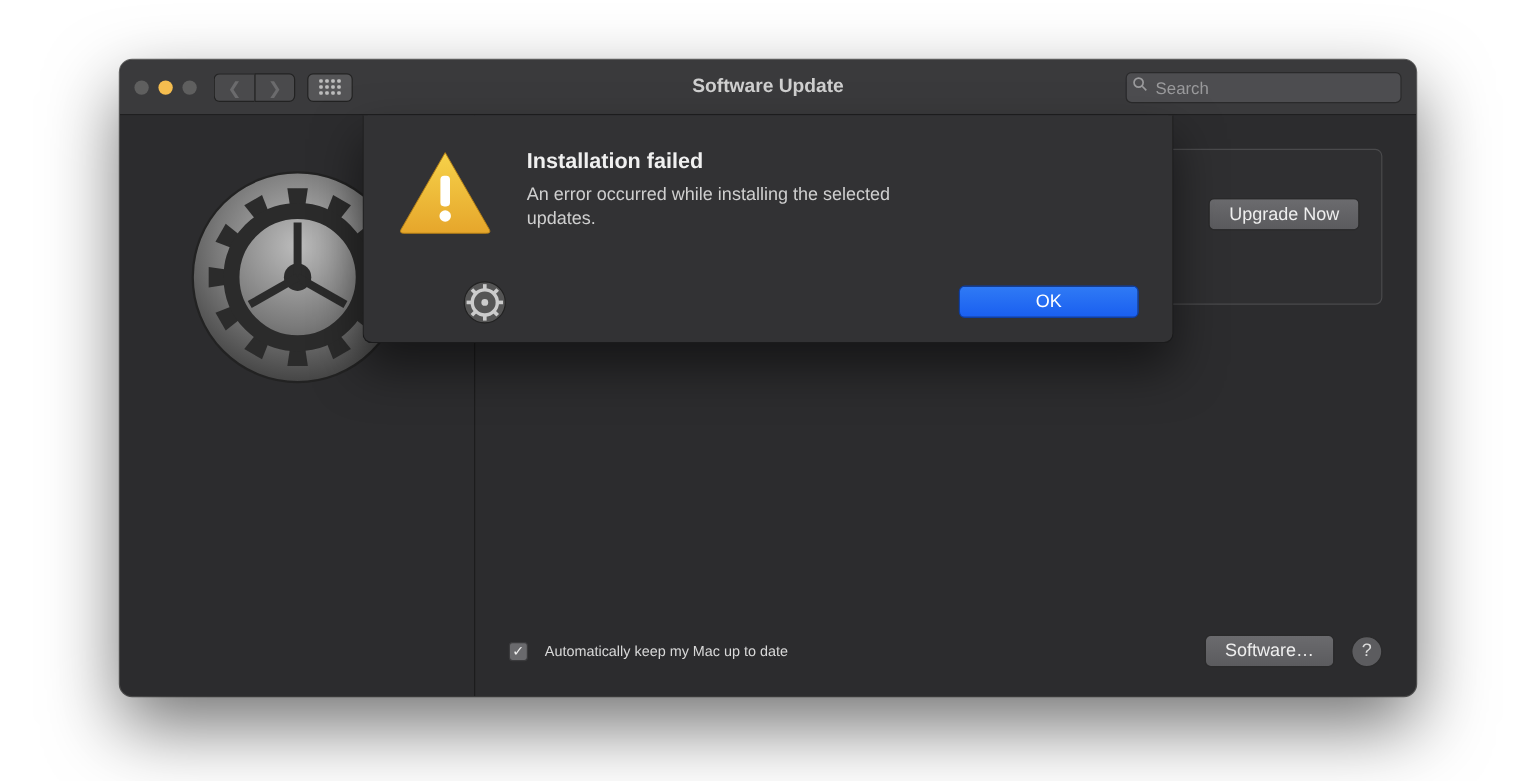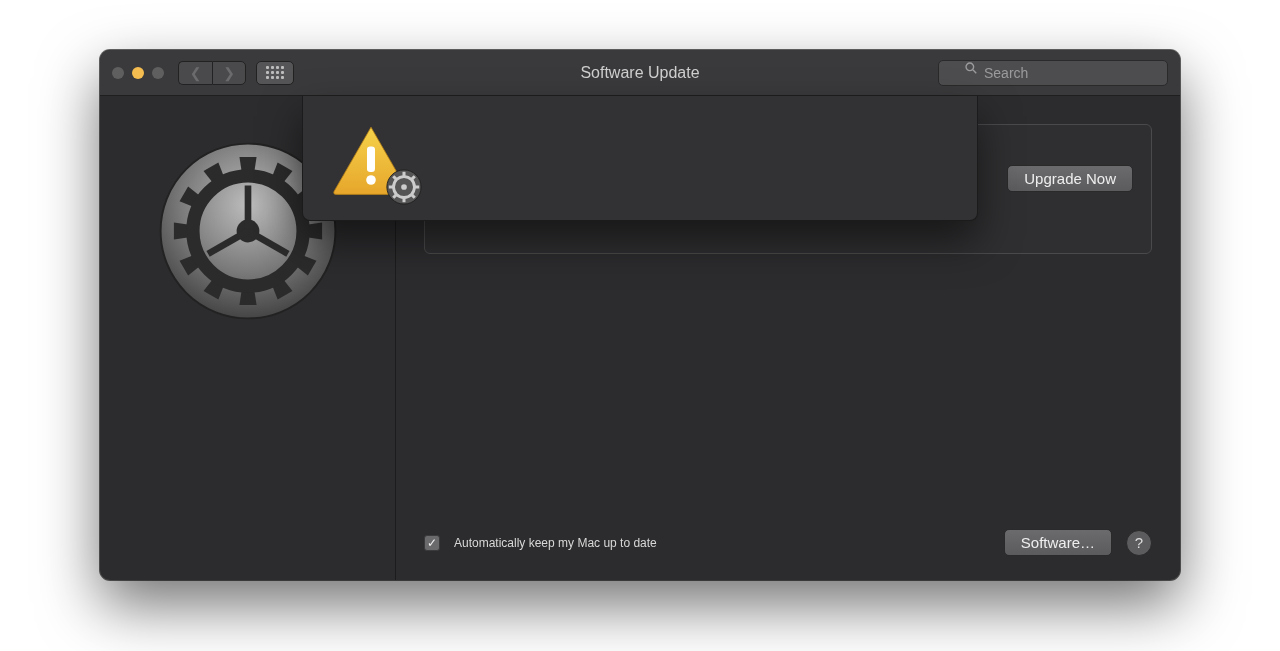--- a/index.html
+++ b/index.html
@@ -55,31 +55,31 @@
     border-radius: 5px;
     margin-left: 10px;
     display:flex; align-items:center; justify-content:center;
   }
   .grid-dots {
     display:grid; grid-template-columns:repeat(4,3px); grid-template-rows:repeat(3,3px); gap:2px;
   }
   .grid-dots span { width:3px; height:3px; background:#bdbdbd; border-radius:1px; }
   .title {
     position:absolute; left:0; right:0; text-align:center;
-    font-size: 16px; color: #cfcfcf; font-weight: 400;
+    font-size: 16px; color: #cfcfcf; font-weight: 700;
     pointer-events:none;
   }
   .search {
     margin-left:auto;
-    display:flex; 
+    display:flex; align-items:center;
     background:#4d4d50;
     border:1px solid #2a2a2b;
     border-radius:5px;
     height:26px; width:230px;
-    padding:0 25px;
+    padding:0 4px;
     gap:6px;
   }
   .search input {
     background:transparent; border:none; outline:none;
     color:#ddd; font-size:14px; width:100%;
   }
   .search input::placeholder { color:#9b9b9d; }
   .content {
     display:flex;
     height:calc(100% - 46px);
@@ -378,15 +378,22 @@
                 </g>
               <g transform="rotate(315)">
                   <rect x="-1.6" y="-16" width="3.2" height="5"></rect>
                 </g>
             </g>
             <circle r="3" fill="#ccc"></circle>
           </g>
         </svg>
       </div>
     </div>
+    <div class="alert-body">
+      <div class="alert-title">Installation failed</div>
+      <div class="alert-msg">An error occurred while installing the selected updates.</div>
+      <div class="alert-actions">
+        <div class="ok-btn">OK</div>
+      </div>
+    </div>
   </div>
 
 </div>
 
 </body></html>

